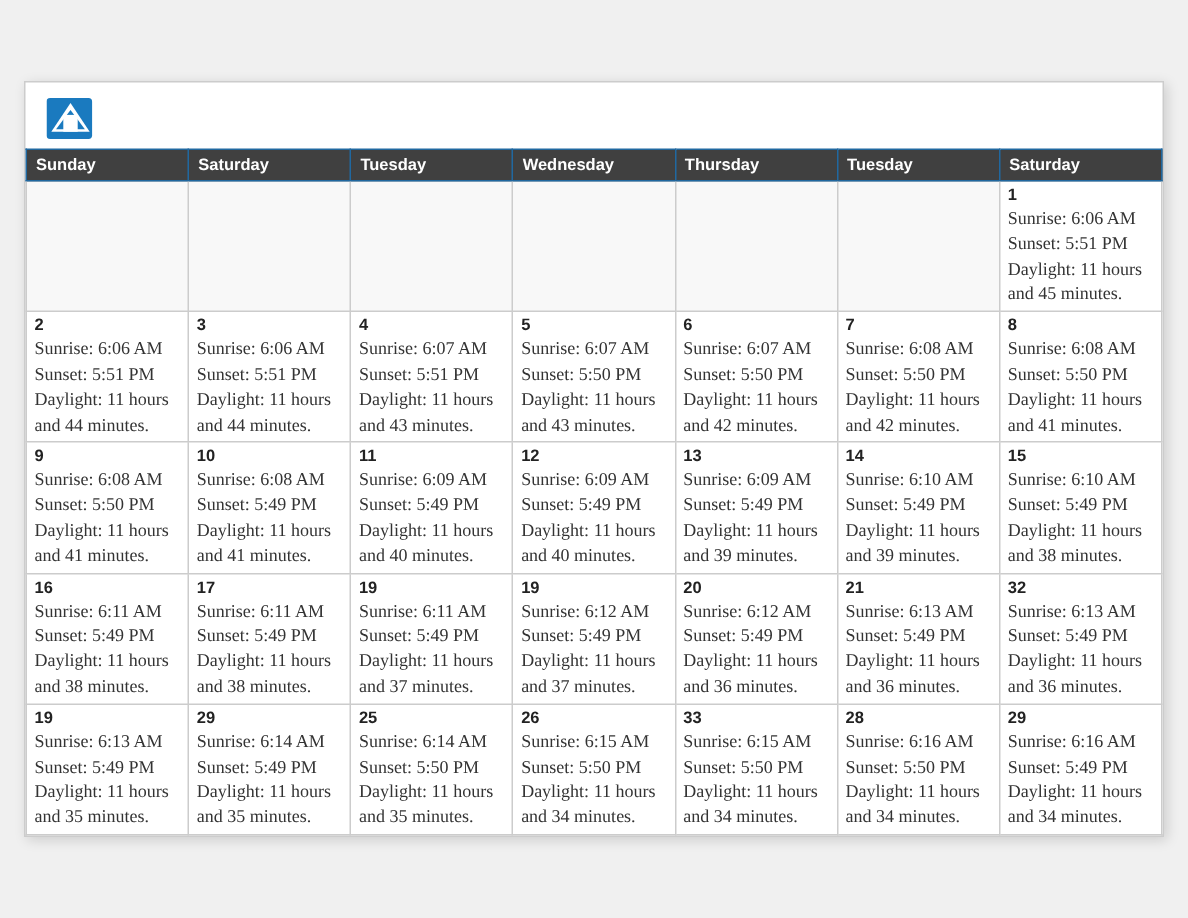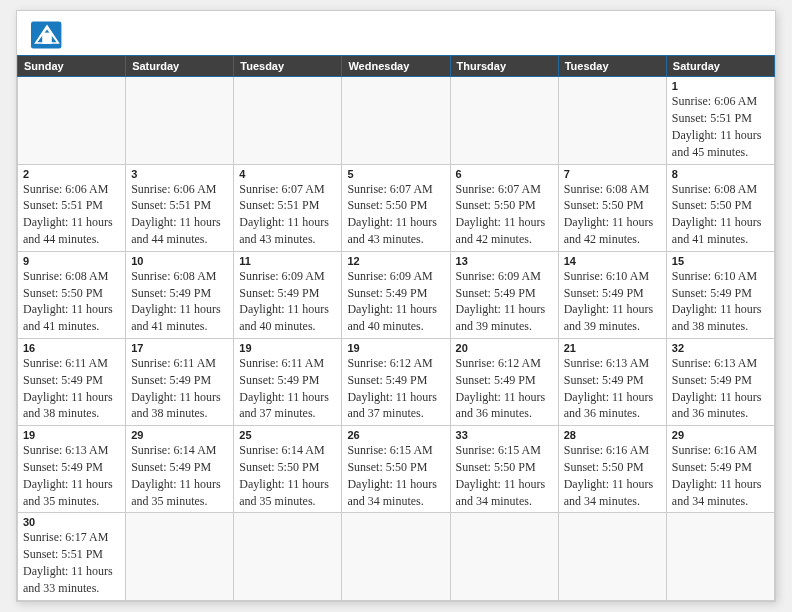--- a/index.html
+++ b/index.html
@@ -345,30 +345,15 @@
 and 34 minutes.</div>
           </td>
           <td>
             <span class="day-number">29</span>
             <div class="day-info" style="white-space: pre-line;">Sunrise: 6:16 AM
 Sunset: 5:49 PM
 Daylight: 11 hours
 and 34 minutes.</div>
           </td>
         </tr>
-        <tr class="last-row">
-          <td>
-            <span class="day-number">30</span>
-            <div class="day-info" style="white-space: pre-line;">Sunrise: 6:17 AM
-Sunset: 5:51 PM
-Daylight: 11 hours
-and 33 minutes.</div>
-          </td>
-          <td class="empty"></td>
-          <td class="empty"></td>
-          <td class="empty"></td>
-          <td class="empty"></td>
-          <td class="empty"></td>
-          <td class="empty"></td>
-        </tr>
       </tbody>
   </table>
 </div>
 
 </body></html>

